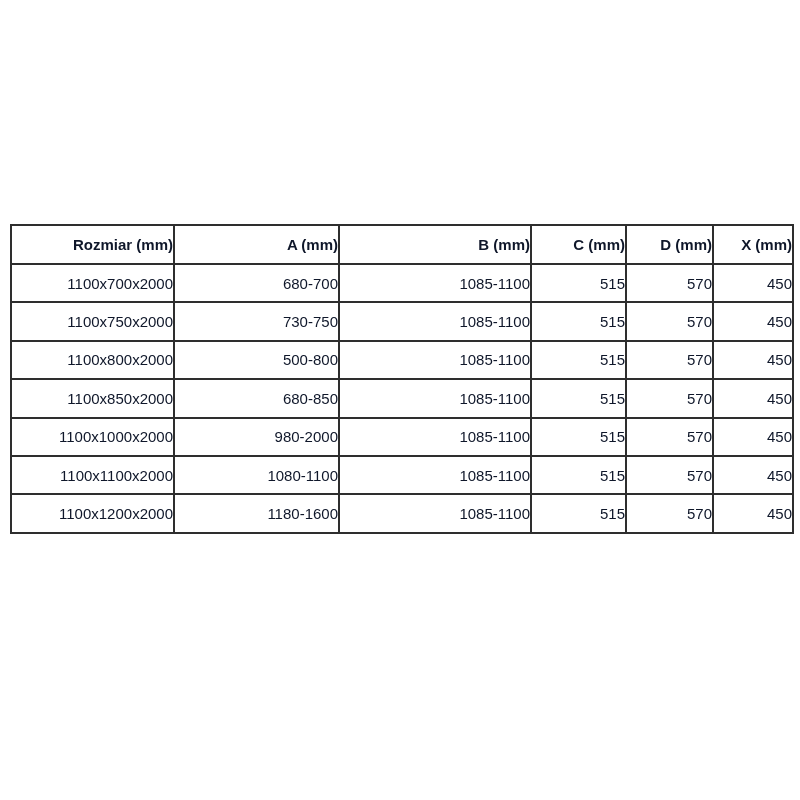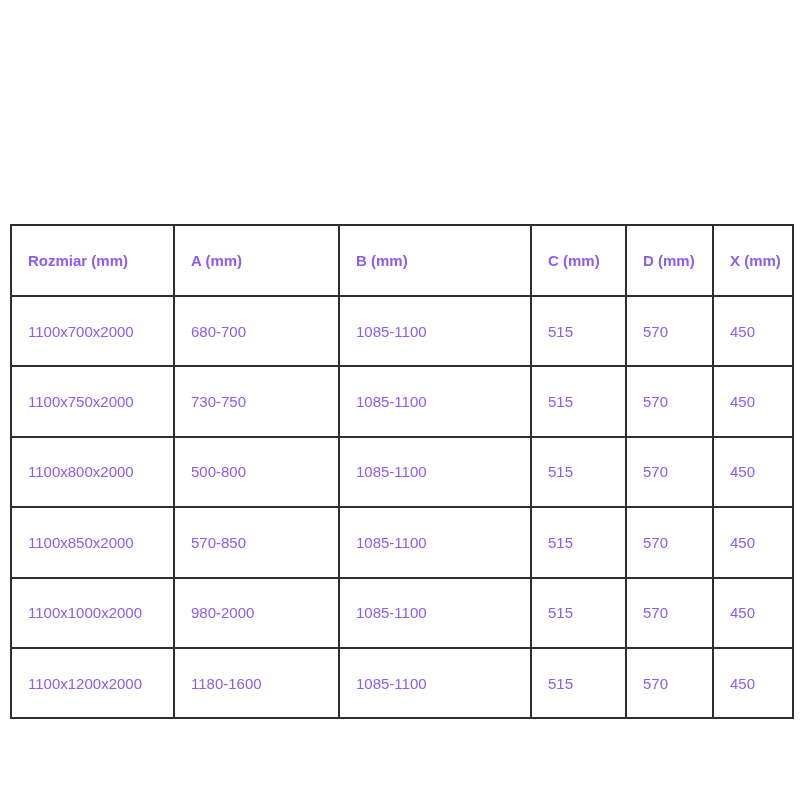--- a/index.html
+++ b/index.html
@@ -14,24 +14,24 @@
   .spec-table {
     position: absolute;
     left: 10px;
     top: 224px;
     width: 782px;
     border-collapse: collapse;
     table-layout: fixed;
   }
   .spec-table th, .spec-table td {
     border: 2px solid #2e2e2e;
-    text-align: left;
+    text-align: right;
     vertical-align: middle;
-    padding: 16px;
-    color: #8b5cf6;
+    padding: 0;
+    color: #0f172a;
     overflow: hidden;
     white-space: nowrap;
   }
   .spec-table th {
     height: 37px;
     font-size: 15px;
     font-weight: bold;
   }
   .spec-table td {
     height: 36.4px;
@@ -82,29 +82,37 @@
       <tr>
         <td>1100x800x2000</td>
         <td>500-800</td>
         <td>1085-1100</td>
         <td>515</td>
         <td>570</td>
         <td>450</td>
       </tr>
       <tr>
         <td>1100x850x2000</td>
-        <td>570-850</td>
+        <td>680-850</td>
         <td>1085-1100</td>
         <td>515</td>
         <td>570</td>
         <td>450</td>
       </tr>
       <tr>
         <td>1100x1000x2000</td>
         <td>980-2000</td>
+        <td>1085-1100</td>
+        <td>515</td>
+        <td>570</td>
+        <td>450</td>
+      </tr>
+      <tr>
+        <td>1100x1100x2000</td>
+        <td>1080-1100</td>
         <td>1085-1100</td>
         <td>515</td>
         <td>570</td>
         <td>450</td>
       </tr>
       <tr>
         <td>1100x1200x2000</td>
         <td>1180-1600</td>
         <td>1085-1100</td>
         <td>515</td>

